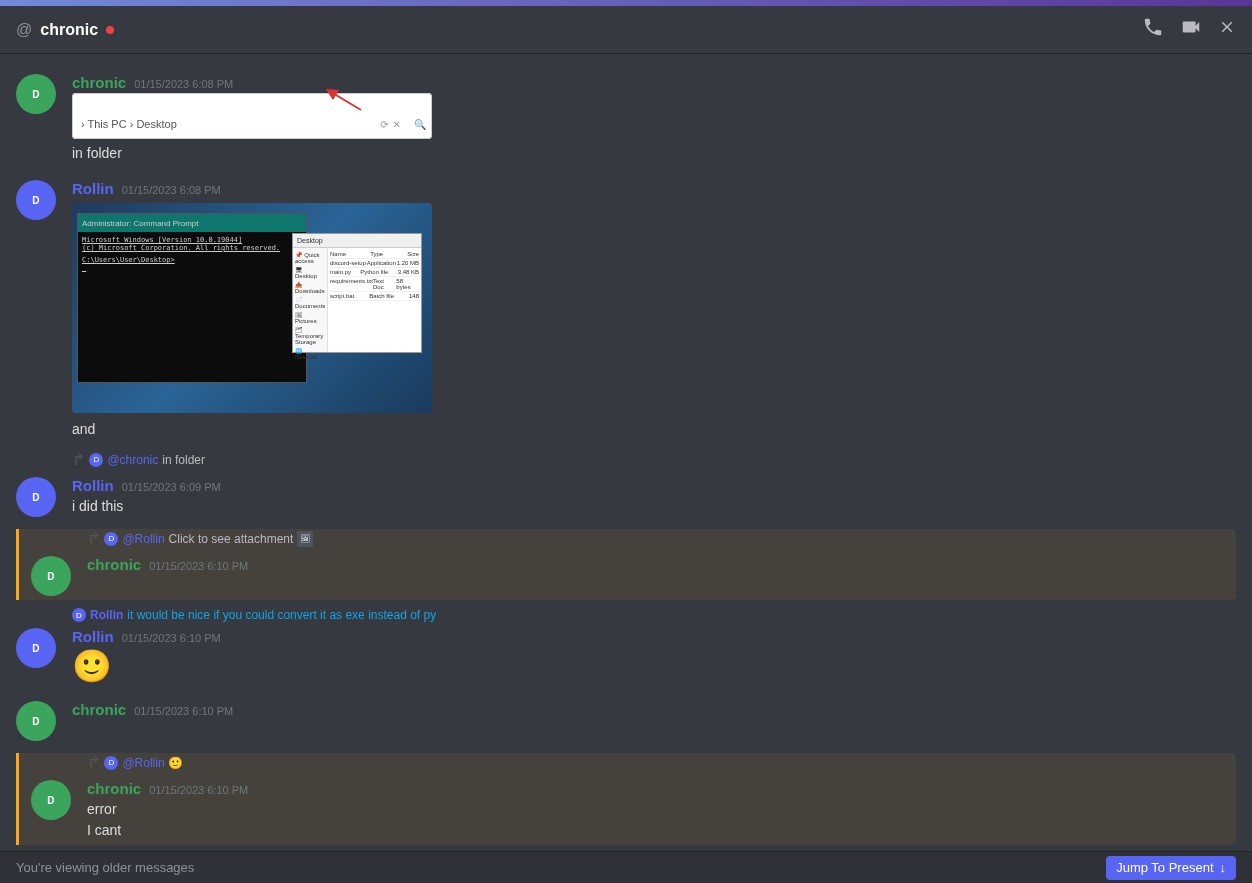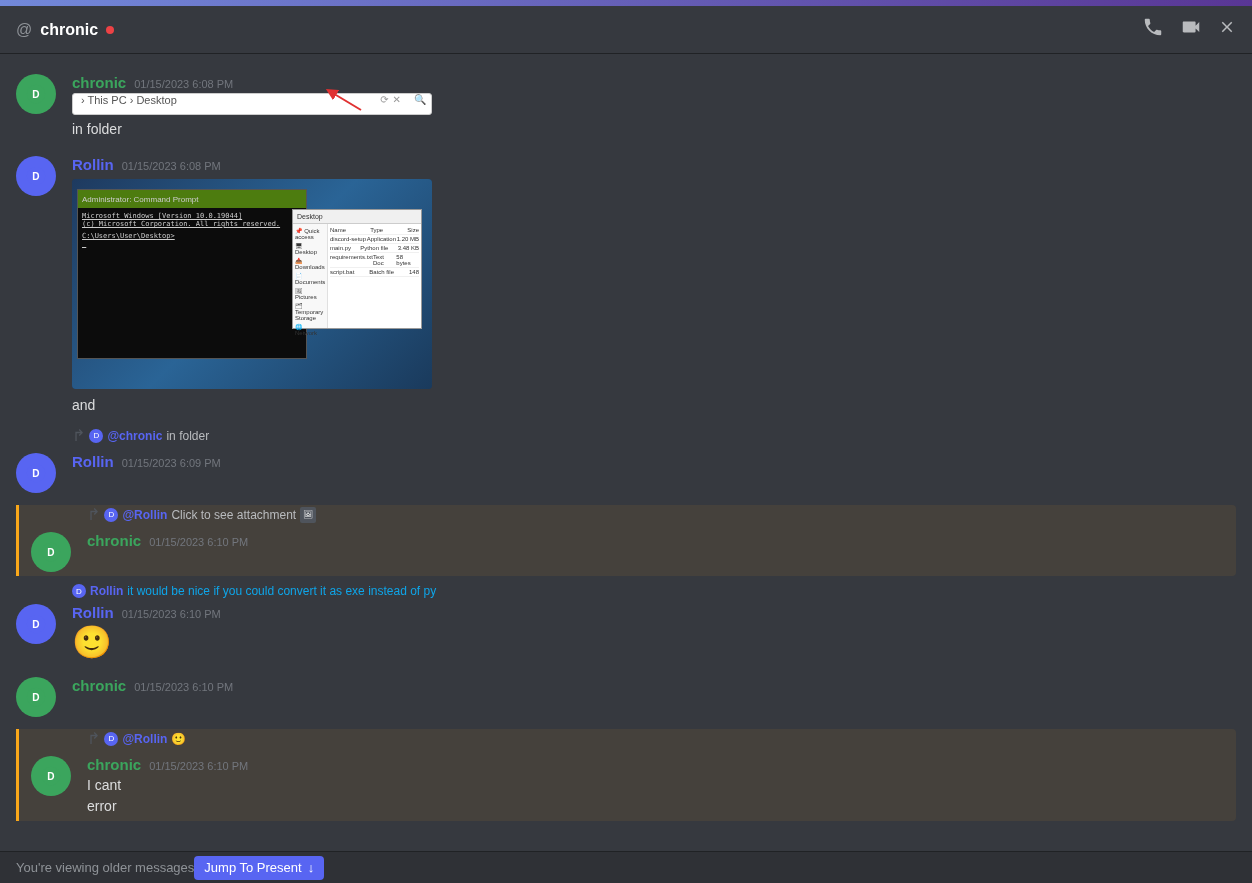--- a/index.html
+++ b/index.html
@@ -142,21 +142,21 @@
       position: absolute;
       top: 10px;
       left: 5px;
       width: 230px;
       height: 170px;
       background: #0c0c0c;
       border: 1px solid #555;
     }
     .cmd-titlebar {
       height: 18px;
-      background: #4d7c0f;
+      background: #0f766e;
       display: flex;
       align-items: center;
       padding: 0 4px;
       font-size: 8px;
       color: #ccc;
     }
     .cmd-content {
       padding: 4px;
       font-size: 7px;
       color: #cccccc;
@@ -234,20 +234,21 @@
       margin-bottom: 8px;
     }
 
     
     .bottom-bar {
       background: #2f3136;
       border-top: 1px solid #202225;
       height: 32px;
       display: flex;
       align-items: center;
+      justify-content: space-between;
       padding: 0 16px;
       flex-shrink: 0;
     }
     .viewing-older {
       color: #8e9297;
       font-size: 13px;
     }
     .jump-present {
       display: flex;
       align-items: center;
@@ -276,21 +277,21 @@
       border-radius: 50%;
       background: #5865f2;
       display: inline-flex;
       align-items: center;
       justify-content: center;
       font-size: 8px;
       color: white;
     }
     .inline-reply-author {
       color: #5865f2;
-      font-weight: 700;
+      font-weight: 400;
       font-size: 12px;
     }
     .inline-reply-text {
       color: #b9bbbe;
       font-size: 12px;
     }
     .attach-icon-small {
       width: 16px;
       height: 16px;
       background: #4f545c;
@@ -341,21 +342,21 @@
             <circle cx="12" cy="12" r="10" fill="#3ba55d"></circle>
             <text x="12" y="16" text-anchor="middle" font-size="11" fill="white" font-weight="bold">D</text>
           </svg>
       </div>
       <div class="message-content">
         <div class="message-header">
           <span class="message-author author-chronic">chronic</span>
           <span class="message-timestamp">01/15/2023 6:08 PM</span>
         </div>
 
-        <div style="background: white; border: 1px solid #ccc; border-radius: 3px; width: 360px; height: 22px; display: flex; align-items: flex-start; padding: 0 8px; position: relative; margin-bottom: 4px;">
+        <div style="background: white; border: 1px solid #ccc; border-radius: 3px; width: 360px; height: 46px; display: flex; align-items: flex-end; padding: 8px 8px; position: relative; margin-bottom: 4px;">
           <span style="font-size: 11px; color: #555;">› This PC  ›  Desktop</span>
           <svg style="position: absolute; right: 60px; top: -12px;" width="60" height="30">
             <line x1="50" y1="28" x2="20" y2="10" stroke="#e03131" stroke-width="2" marker-end="url(#arr)"></line>
             <defs>
               <marker id="arr" markerWidth="6" markerHeight="6" refX="3" refY="3" orient="auto">
                 <path d="M0,0 L0,6 L6,3 z" fill="#e03131"></path>
               </marker>
             </defs>
           </svg>
           <div style="position: absolute; right: 30px; display: flex; gap: 4px;">
@@ -461,20 +462,21 @@
         <svg width="22" height="22" viewBox="0 0 24 24" fill="white">
             <circle cx="12" cy="12" r="10" fill="#5865f2"></circle>
             <text x="12" y="16" text-anchor="middle" font-size="11" fill="white" font-weight="bold">D</text>
           </svg>
       </div>
       <div class="message-content">
         <div class="message-header">
           <span class="message-author author-rollin">Rollin</span>
           <span class="message-timestamp">01/15/2023 6:09 PM</span>
         </div>
+        <div class="message-text">i did this</div>
       </div>
     </div>
   </div>
 
   <div class="message-group-wrapper highlighted-wrapper">
     <div style="padding-left: 56px; margin-bottom: 2px;">
       <div class="inline-reply">
         <span style="color:#4f545c; font-size:16px;">↱</span>
         <div class="inline-reply-avatar">D</div>
         <span class="inline-reply-author">@Rollin</span>
@@ -554,22 +556,22 @@
         <svg width="22" height="22" viewBox="0 0 24 24" fill="white">
             <circle cx="12" cy="12" r="10" fill="#3ba55d"></circle>
             <text x="12" y="16" text-anchor="middle" font-size="11" fill="white" font-weight="bold">D</text>
           </svg>
       </div>
       <div class="message-content">
         <div class="message-header">
           <span class="message-author author-chronic">chronic</span>
           <span class="message-timestamp">01/15/2023 6:10 PM</span>
         </div>
+        <div class="message-text">error</div>
         <div class="message-text">I cant</div>
-        <div class="message-text">error</div>
       </div>
     </div>
   </div>
 
 </div>
 
 <div class="bottom-bar">
   <span class="viewing-older">You're viewing older messages</span>
   <div class="jump-present">
     <span>Jump To Present</span>

